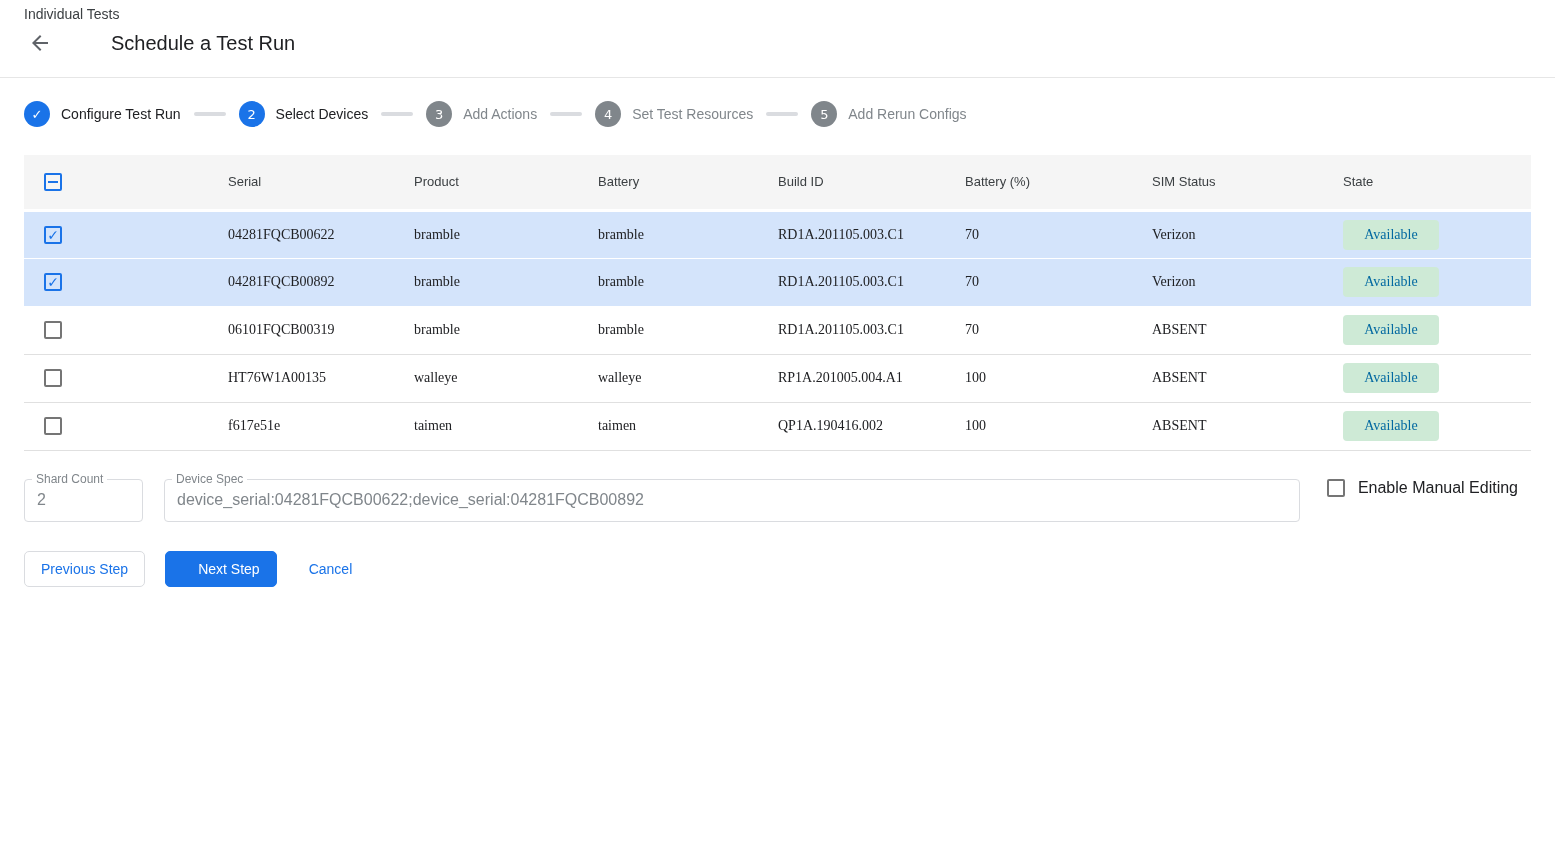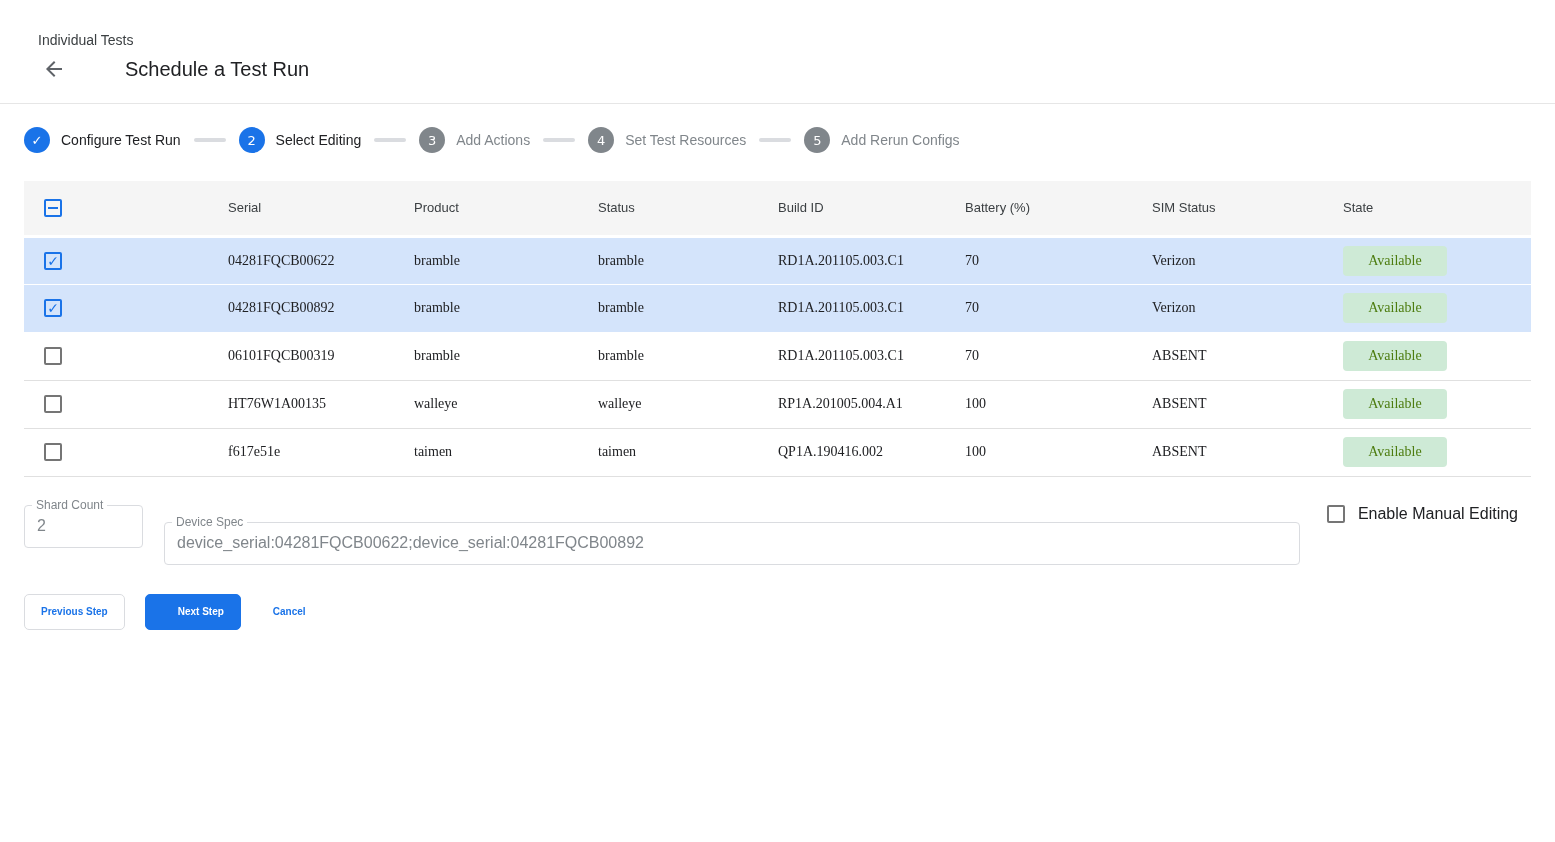--- a/index.html
+++ b/index.html
@@ -5,21 +5,21 @@
   * { box-sizing: border-box; }
   html, body {
     margin: 0; padding: 0;
     width: 1555px; height: 842px;
     background: #ffffff;
     font-family: "Liberation Sans", sans-serif;
     color: #202124;
   }
 
   
-  .page-header { padding: 32px 24px 0 24px; margin-left: 14px; }
+  .page-header { padding: 6px 24px 0 24px; }
   .breadcrumb { font-size: 14px; color: #3c4043; }
   .title-row { display: flex; align-items: center; margin-top: 9px; gap: 41px; }
   .back-arrow { width: 24px; height: 24px; margin-left: 4px; cursor: pointer; display: flex; align-items: center; }
   .back-arrow svg { fill: #5f6368; }
   .page-title { font-size: 20px; font-weight: 400; margin: 0 0 0 18px; color: #202124; }
   .header-divider { border: none; border-top: 1px solid #e6e6e6; margin: 22px 0 0 0; }
 
   
   .stepper { display: flex; align-items: center; margin: 23px 24px 0 24px; }
   .step { display: flex; align-items: center; cursor: pointer; }
@@ -70,50 +70,50 @@
     display: flex; align-items: center; justify-content: center;
     cursor: pointer;
     font-family: "DejaVu Sans", sans-serif;
   }
   .cb.checked { border-color: #1a73e8; }
   .cb.checked::after { content: "✓"; color: #1a73e8; font-size: 14px; font-weight: bold; line-height: 1; }
   .cb.indeterminate { border-color: #1a73e8; }
   .cb.indeterminate::after { content: ""; width: 10px; height: 2px; background: #1a73e8; }
 
   .chip {
-    display: inline-block; width: 104px; padding: 7px 0;
+    display: inline-block; width: 96px; padding: 7px 0;
     background: #ceead6; border-radius: 4px;
-    font-size: 14px; color: #4d7c0f; text-align: center;
+    font-size: 14px; color: #0369a1; text-align: center;
   }
 
   
   .form-row { display: flex; align-items: flex-start; margin: 28px 24px 0 24px; }
   .field {
     position: relative; height: 43px;
     border: 1px solid #dadce0; border-radius: 4px;
     display: flex; align-items: center; padding: 0 12px;
     background: #fff;
   }
   .field-label {
     position: absolute; top: -8px; left: 7px;
     background: #fff; padding: 0 4px;
     font-size: 12px; color: #80868b; white-space: nowrap;
   }
   .field-value { font-size: 16px; color: #80868b; white-space: nowrap; overflow: hidden; }
   .field-shard { width: 119px; margin-right: 21px; flex: none; }
-  .field-spec { flex: 1; margin-top: 17px; }
+  .field-spec { flex: 1; }
   .manual-edit { display: flex; align-items: center; margin-left: 27px; margin-right: 13px; flex: none; cursor: pointer; }
   .manual-edit .cb { flex: none; }
   .manual-edit-label { margin-left: 13px; font-size: 16px; color: #202124; }
 
   
   .button-row { display: flex; align-items: center; margin: 29px 24px 0 24px; }
   .btn {
     height: 36px; padding: 0 16px;
-    border-radius: 5px; font-size: 10px; font-weight: 700;
+    border-radius: 5px; font-size: 14px; font-weight: 400;
     font-family: "Liberation Sans", sans-serif;
     cursor: pointer; display: inline-flex; align-items: center;
   }
   .btn-outline { background: #fff; border: 1px solid #dadce0; color: #1a73e8; }
   .btn-primary { background: #1a73e8; border: 1px solid #1a73e8; color: #fff; margin-left: 20px; padding-left: 32px; }
   .btn-text { background: none; border: none; color: #1a73e8; margin-left: 16px; }
 </style>
 </head>
 <body>
 
@@ -131,21 +131,21 @@
 <hr class="header-divider">
 
 <div class="stepper">
   <div class="step complete">
     <div class="step-circle">✓</div>
     <div class="step-label">Configure Test Run</div>
   </div>
   <div class="step-connector"></div>
   <div class="step active">
     <div class="step-circle">2</div>
-    <div class="step-label">Select Editing</div>
+    <div class="step-label">Select Devices</div>
   </div>
   <div class="step-connector"></div>
   <div class="step pending">
     <div class="step-circle">3</div>
     <div class="step-label">Add Actions</div>
   </div>
   <div class="step-connector"></div>
   <div class="step pending">
     <div class="step-circle">4</div>
     <div class="step-label">Set Test Resources</div>
@@ -168,21 +168,21 @@
       <col style="width:191px">
       <col>
   </colgroup>
   <thead>
     <tr>
       <th class="cb-cell">
           <div class="cb indeterminate"></div>
         </th>
       <th>Serial</th>
       <th>Product</th>
-      <th>Status</th>
+      <th>Battery</th>
       <th>Build ID</th>
       <th>Battery (%)</th>
       <th>SIM Status</th>
       <th>State</th>
     </tr>
   </thead>
   <tbody>
     <tr class="device-row selected">
       <td class="cb-cell">
           <div class="cb checked"></div>

